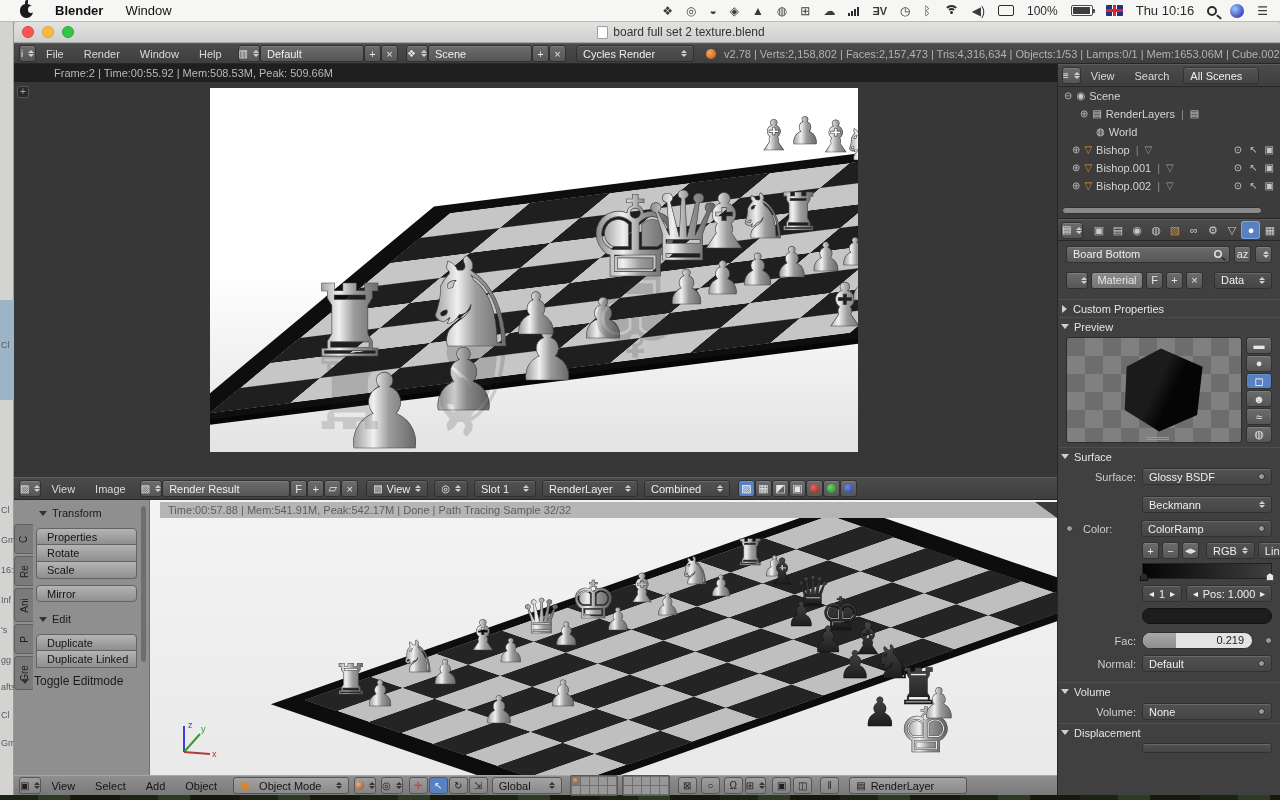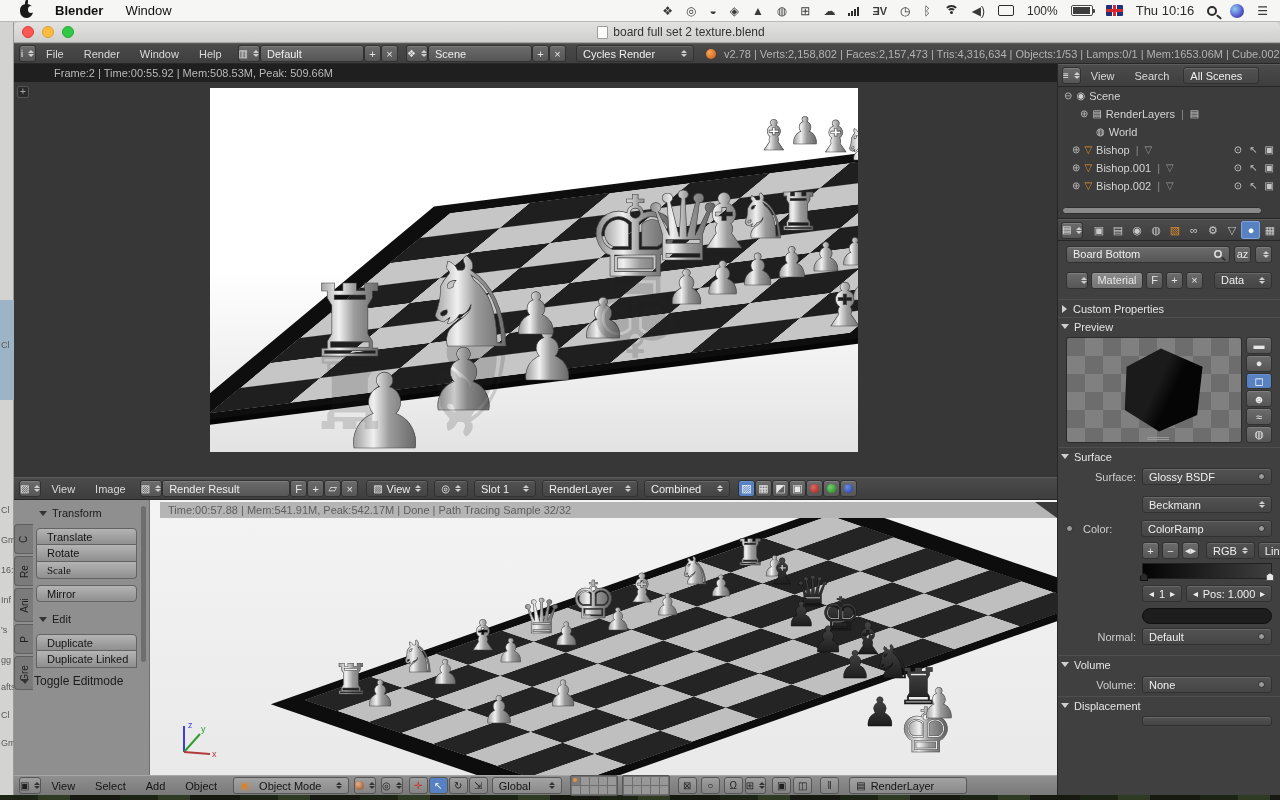--- a/index.html
+++ b/index.html
@@ -56,21 +56,21 @@
   .tri-d{width:0;height:0;border-left:4px solid transparent;border-right:4px solid transparent;border-top:5px solid #cfcfcf;margin:0 5px 0 3px;}
   .lbl{font-size:11px;color:#cdcdcd;text-align:right;}
   .slider{height:17px;border-radius:9px;background:#e3e3e3;border:1px solid #2e2e2e;position:relative;overflow:hidden;color:#1c1c1c;font-size:11px;}
   .slider .fill{position:absolute;left:0;top:0;bottom:0;background:linear-gradient(#a9a9a9,#8d8d8d);}
   .slider .val{position:absolute;right:8px;top:1px;}
   .tab-ico{width:19px;height:18px;display:inline-flex;align-items:center;justify-content:center;color:#c9c9c9;font-size:11px;border-radius:3px;}
   .tab-ico.sel{background:#5781c1;color:#fff;box-shadow:inset 0 0 0 1px #7ea3dd;}
   
   .tsbtn{background:linear-gradient(#b4b4b4,#8f8f8f);border:1px solid #636363;color:#141414;font-size:11px;height:17px;display:flex;align-items:center;padding-left:10px;border-radius:4px;}
   .tsbtn.mid{border-radius:0;border-top:0;}
-  .tsbtn.bot{border-radius:0 0 4px 4px;border-top:0;font-family:Liberation Serif, serif;}
+  .tsbtn.bot{border-radius:0 0 4px 4px;border-top:0;}
   .tsbtn.top{border-radius:4px 4px 0 0;}
   .tstab{width:19px;background:#7b7b7b;border:1px solid #5f5f5f;border-right:0;border-radius:4px 0 0 4px;color:#1e1e1e;font-size:10px;display:flex;align-items:center;justify-content:center;}
   .tstab span{transform:rotate(-90deg);display:block;}
   
   .lhdr{background:linear-gradient(#8f8f8f,#797979);border-top:1px solid #a6a6a6;color:#141414;font-size:11px;display:flex;align-items:center;}
   .lmenu{padding:0 10px;color:#141414;}
   .lfld{background:linear-gradient(#a2a2a2,#8b8b8b);border:1px solid #565656;border-radius:3px;color:#141414;font-size:11px;display:inline-flex;align-items:center;height:17px;padding:0 6px;white-space:nowrap;}
   .lbtn{background:linear-gradient(#9e9e9e,#848484);border:1px solid #565656;border-radius:3px;color:#202020;font-size:10px;height:17px;min-width:19px;display:inline-flex;align-items:center;justify-content:center;}
   .lbtn.sel{background:#5781c1;color:#fff;}
   .lud i.u{border-bottom-color:#333;}
@@ -536,20 +536,28 @@
           <span>1</span>
           <span class="ico">▸</span>
         </span>
       <span class="fld dark" style="flex:1;justify-content:space-between;">
           <span class="ico">◂</span>
           <span><span>Pos:</span> <span>1.000</span></span>
           <span class="ico">▸</span>
         </span>
     </div>
     <div style="margin:4px 8px 0 84px;height:16px;border-radius:8px;background:#1d1d1d;border:1px solid #111;"></div>
+    <div class="flex" style="padding:8px 8px 2px;gap:6px;">
+      <span class="lbl" style="width:70px;">Fac:</span>
+      <span class="slider" style="flex:1;">
+          <span class="fill" style="width:30%;"></span>
+          <span class="val">0.219</span>
+        </span>
+      <span class="sock"></span>
+    </div>
     <div class="flex" style="padding:4px 8px 2px;gap:6px;">
       <span class="lbl" style="width:70px;">Normal:</span>
       <span class="fld dark" style="flex:1;justify-content:space-between;">
           <span>Default</span>
           <span class="sock"></span>
         </span>
     </div>
     <div class="panelhdr" style="border-top:1px solid #4e4e4e;margin-top:8px;">
         <span class="tri-d"></span>
         <span>Volume</span>
@@ -662,21 +670,21 @@
           </span>
         <span class="tstab" style="height:34px;">
             <span>Gre</span>
           </span>
       </div>
       <div class="abs" style="left:22px;top:4px;right:12px;">
         <div class="panelhdr" style="color:#1b1b1b;">
             <span class="tri-d" style="border-top-color:#333;"></span>
             <span>Transform</span>
           </div>
-        <div class="tsbtn top" style="margin-top:6px;">Translate</div>
+        <div class="tsbtn top" style="margin-top:6px;">Properties</div>
         <div class="tsbtn mid">Rotate</div>
         <div class="tsbtn bot">Scale</div>
         <div class="tsbtn" style="margin-top:6px;">Mirror</div>
         <div class="panelhdr" style="color:#1b1b1b;margin-top:8px;">
             <span class="tri-d" style="border-top-color:#333;"></span>
             <span>Edit</span>
           </div>
         <div class="tsbtn top" style="margin-top:6px;">Duplicate</div>
         <div class="tsbtn mid">Duplicate Linked</div>
       </div>

